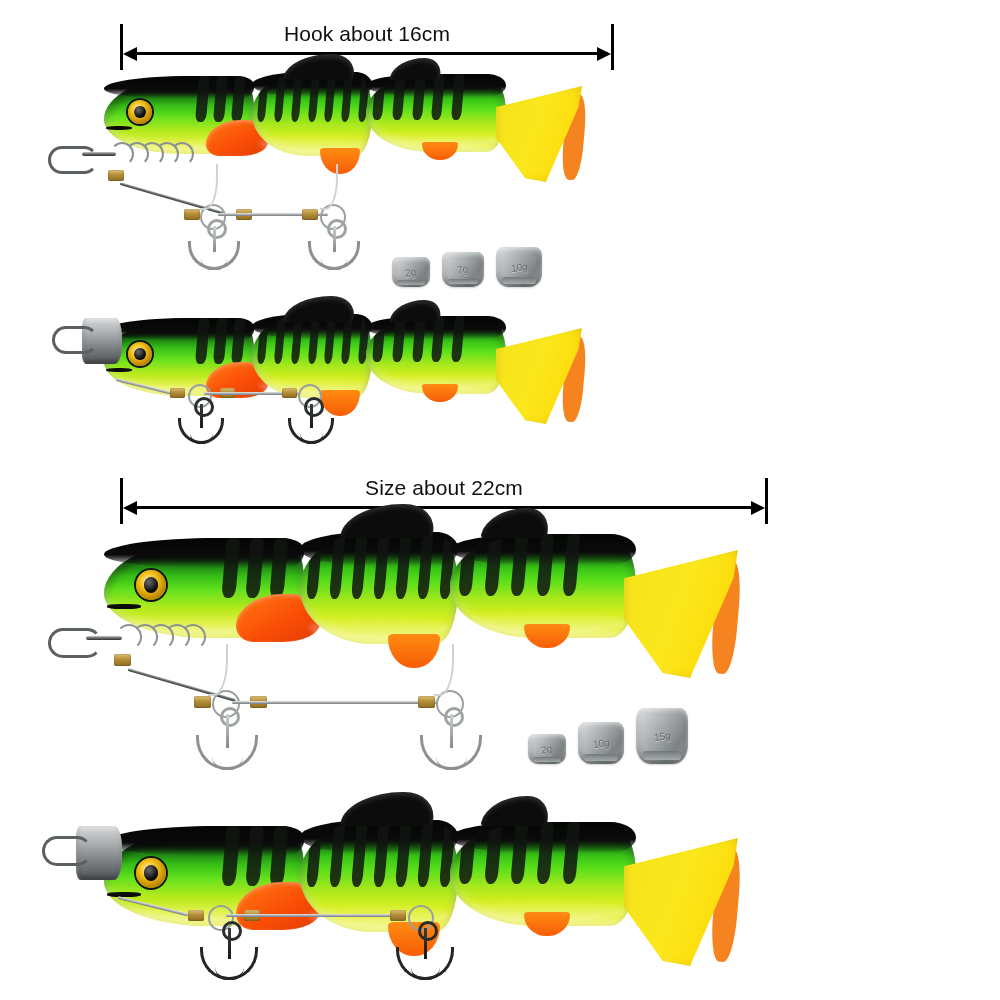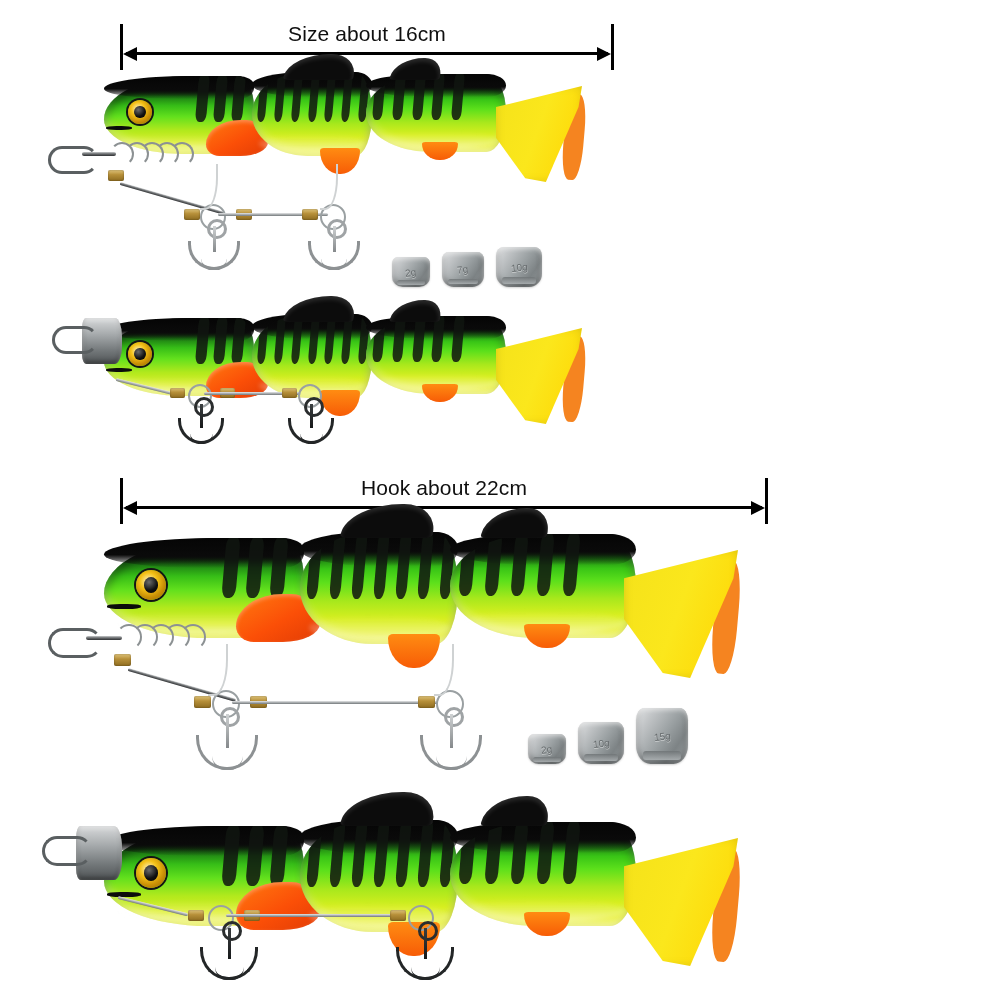--- a/index.html
+++ b/index.html
@@ -125,21 +125,21 @@
      text-shadow:0 1px 0 rgba(255,255,255,.55);transform:rotate(-7deg);opacity:.82;}
   .weight .wslot{position:absolute;left:14%;right:14%;bottom:8%;height:16%;
      background:linear-gradient(to bottom,#6e7375,#aeb3b5);border-radius:3px;opacity:.85;}
 </style>
 </head>
 <body>
 
 <div class="stage">
 
   <div class="dim" style="left:120px;top:24px;width:494px;height:46px;">
-    <div class="dimlabel" style="left:50%;top:-2px;transform:translateX(-50%);">Size about 16cm</div>
+    <div class="dimlabel" style="left:50%;top:-2px;transform:translateX(-50%);">Hook about 16cm</div>
     <div class="tick" style="left:0;top:0;height:46px;"></div>
     <div class="tick" style="left:491px;top:0;height:46px;"></div>
     <div class="dimline" style="left:6px;top:28px;width:482px;"></div>
     <div class="arrow left" style="left:3px;top:22.5px;"></div>
     <div class="arrow right" style="left:477px;top:22.5px;"></div>
   </div>
 
 
   <div class="lure" style="left:104px;top:58px;width:500px;height:120px;">
 
@@ -312,21 +312,21 @@
       <div class="eyelet"></div>
       <div class="shank"></div>
       <div class="pt l"></div>
       <div class="pt c"></div>
       <div class="pt r"></div>
     </div>
   </div>
 
 
   <div class="dim" style="left:120px;top:478px;width:648px;height:46px;">
-    <div class="dimlabel" style="left:50%;top:-2px;transform:translateX(-50%);">Hook about 22cm</div>
+    <div class="dimlabel" style="left:50%;top:-2px;transform:translateX(-50%);">Size about 22cm</div>
     <div class="tick" style="left:0;top:0;height:46px;"></div>
     <div class="tick" style="left:645px;top:0;height:46px;"></div>
     <div class="dimline" style="left:6px;top:28px;width:636px;"></div>
     <div class="arrow left" style="left:3px;top:22.5px;"></div>
     <div class="arrow right" style="left:631px;top:22.5px;"></div>
   </div>
 
   <div class="lure" style="left:104px;top:512px;width:660px;height:160px;">
     <div class="seg head-seg" style="left:0;top:26px;width:200px;height:100px;">
       <div class="backdark"></div>

